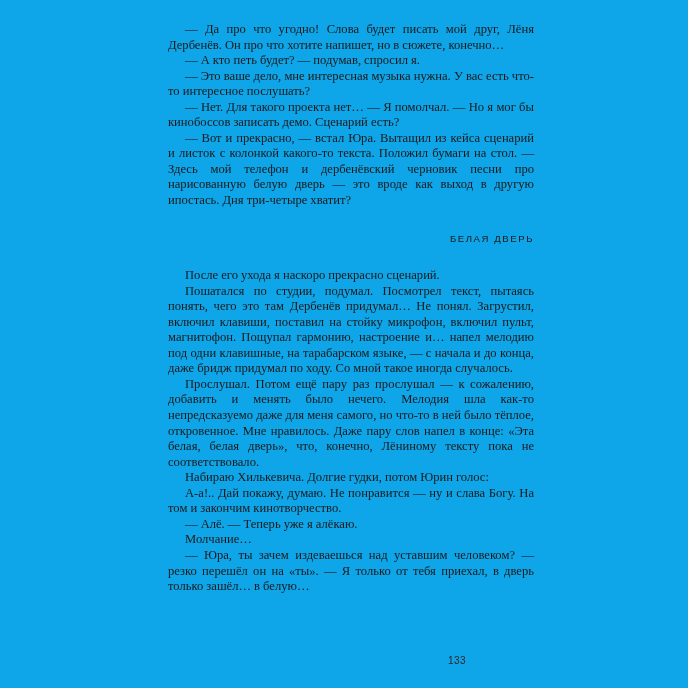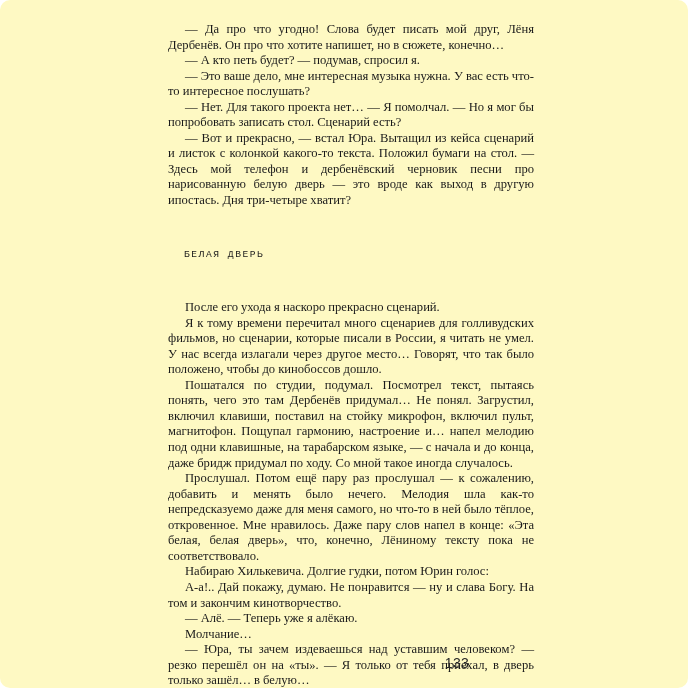--- a/index.html
+++ b/index.html
@@ -13,23 +13,22 @@
     background: #ffffff;
     font-family: "Liberation Serif", "DejaVu Serif", serif;
     color: #1a1a1a;
     overflow: hidden;
   }
 
   .page {
     position: relative;
     width: 688px;
     height: 688px;
-    background: #fef9c3;
+    background: #0ea5e9;
     box-sizing: border-box;
-    border-radius: 10px;
   }
 
   .text-block {
     position: absolute;
     left: 168px;
     top: 22px;
     width: 366px;
   }
 
   .para {
@@ -38,69 +37,68 @@
     text-justify: inter-word;
     font-size: 12.6px;
     line-height: 15.55px;
     text-indent: 17px;
     hyphens: manual;
     -webkit-hyphens: manual;
     word-spacing: -0.1px;
   }
 
   .section-heading {
-    margin: 16px;
-    text-align: left;
-    font-family: Liberation Mono, monospace;
+    margin: 0;
+    text-align: right;
+    font-family: Liberation Sans, sans-serif;
     font-size: 9.6px;
     font-weight: 400;
     letter-spacing: 1.55px;
     line-height: 15.55px;
     text-indent: 0;
     color: #1a1a1a;
   }
 
   .gap-before-heading { height: 22px; }
   .gap-after-heading  { height: 22px; }
 
   .folio {
     position: absolute;
     left: 0;
     top: 655px;
     width: 564px;
     text-align: center;
     padding-left: 350px;
     box-sizing: border-box;
     font-family: "Liberation Sans", "DejaVu Sans", sans-serif;
-    font-size: 14px;
+    font-size: 10px;
     letter-spacing: 0.4px;
     color: #262626;
   }
 </style>
 </head>
 <body>
 
 <div class="page">
 
   <div class="text-block">
 
     <p class="para">— Да про что угодно! Слова будет писать мой друг, Лёня Дербенёв. Он про что хотите напишет, но в сюжете, конечно…</p>
     <p class="para">— А кто петь будет? — подумав, спросил я.</p>
     <p class="para">— Это ваше дело, мне интересная музыка нужна. У вас есть что-то интересное послушать?</p>
-    <p class="para">— Нет. Для такого проекта нет… — Я помолчал. — Но я мог бы попробовать записать стол. Сценарий есть?</p>
+    <p class="para">— Нет. Для такого проекта нет… — Я помолчал. — Но я мог бы кинобоссов записать демо. Сценарий есть?</p>
     <p class="para">— Вот и прекрасно, — встал Юра. Вытащил из кейса сценарий и листок с колонкой какого-то текста. Положил бумаги на стол. — Здесь мой телефон и дербенёвский черновик песни про нарисованную белую дверь — это вроде как выход в другую ипостась. Дня три-четыре хватит?</p>
 
     <div class="gap-before-heading"></div>
 
     <p class="section-heading">БЕЛАЯ ДВЕРЬ</p>
 
     <div class="gap-after-heading"></div>
 
     <p class="para">После его ухода я наскоро прекрасно сценарий.</p>
-    <p class="para">Я к тому времени перечитал много сценариев для голливудских фильмов, но сценарии, которые писали в России, я читать не умел. У нас всегда излагали через другое место… Говорят, что так было положено, чтобы до кинобоссов дошло.</p>
     <p class="para">Пошатался по студии, подумал. Посмотрел текст, пытаясь понять, чего это там Дербенёв придумал… Не понял. Загрустил, включил клавиши, поставил на стойку микрофон, включил пульт, магнитофон. Пощупал гармонию, настроение и… напел мелодию под одни клавишные, на тарабарском языке, — с начала и до конца, даже бридж придумал по ходу. Со мной такое иногда случалось.</p>
     <p class="para">Прослушал. Потом ещё пару раз прослушал — к сожалению, добавить и менять было нечего. Мелодия шла как-то непредсказуемо даже для меня самого, но что-то в ней было тёплое, откровенное. Мне нравилось. Даже пару слов напел в конце: «Эта белая, белая дверь», что, конечно, Лёниному тексту пока не соответствовало.</p>
     <p class="para">Набираю Хилькевича. Долгие гудки, потом Юрин голос:</p>
     <p class="para">А-а!.. Дай покажу, думаю. Не понравится — ну и слава Богу. На том и закончим кинотворчество.</p>
     <p class="para">— Алё. — Теперь уже я алёкаю.</p>
     <p class="para">Молчание…</p>
     <p class="para">— Юра, ты зачем издеваешься над уставшим человеком? — резко перешёл он на «ты». — Я только от тебя приехал, в дверь только зашёл… в белую…</p>
 
   </div>
 

